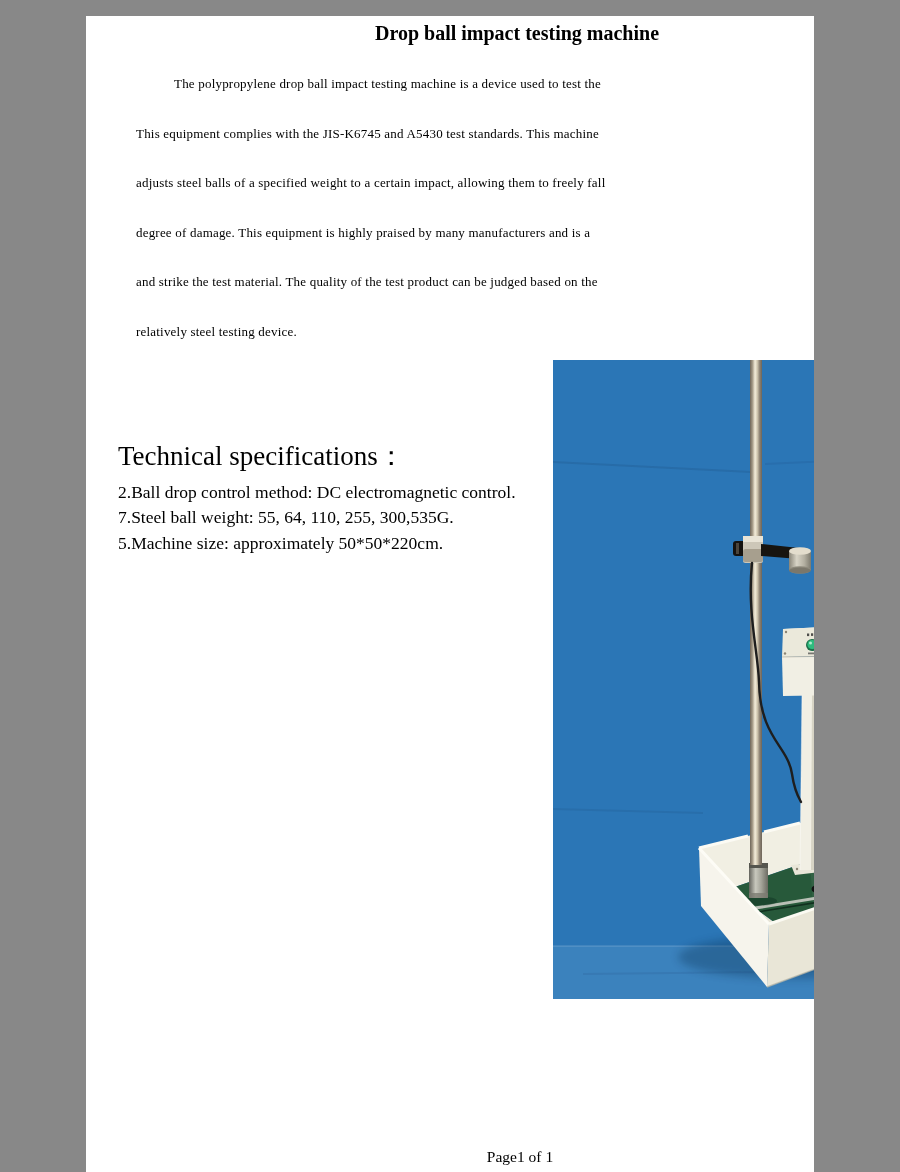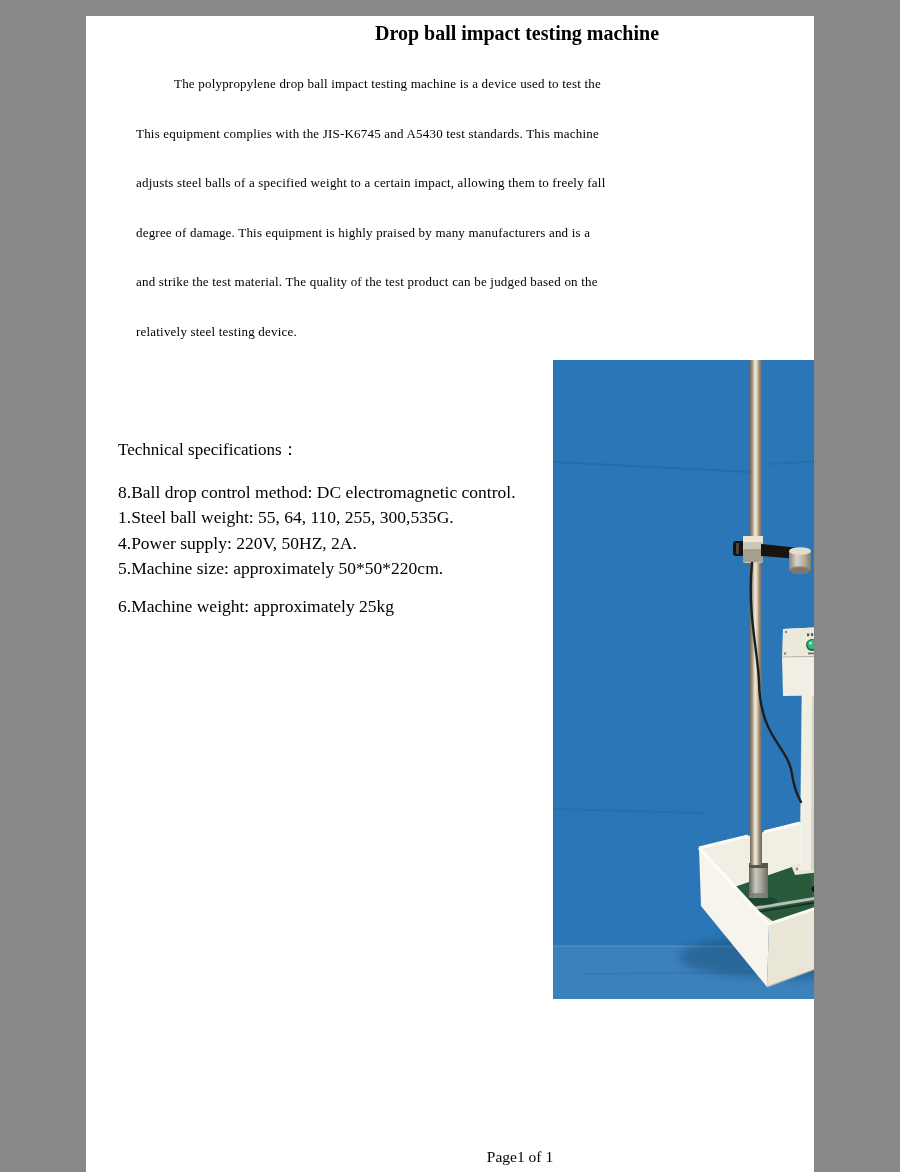--- a/index.html
+++ b/index.html
@@ -15,21 +15,21 @@
     text-align:center; font-weight:bold; font-size:20px; white-space:nowrap;
   }
   .intro {
     position:absolute; top:43px; left:50px; width:790px;
     font-size:13px; line-height:49.5px; letter-spacing:0.2px;
   }
   .intro .line { white-space:nowrap; }
   .intro .line.first { text-indent:38px; }
   .specs-heading {
     position:absolute; top:422px; left:32px;
-    font-size:17px; white-space:nowrap;
+    font-size:27px; white-space:nowrap;
   }
   .specs {
     position:absolute; top:464px; left:32px;
     font-size:17.5px; line-height:25.4px;
   }
   .specs .item { white-space:nowrap; }
   .specs .item.gap { margin-top:12px; }
   .photo {
     position:absolute; left:467px; top:344px; width:408px; height:639px;
   }
@@ -51,25 +51,23 @@
     <div class="line">This equipment complies with the JIS-K6745 and A5430 test standards. This machine</div>
     <div class="line">adjusts steel balls of a specified weight to a certain impact, allowing them to freely fall</div>
     <div class="line">degree of damage. This equipment is highly praised by many manufacturers and is a</div>
     <div class="line">and strike the test material. The quality of the test product can be judged based on the</div>
     <div class="line">relatively steel testing device.</div>
   </div>
 
   <div class="specs-heading">Technical specifications：</div>
 
   <div class="specs">
-    <div class="item">8.Ball drop control method: DC electromagnetic control.</div>
-    <div class="item">1.Steel ball weight: 55, 64, 110, 255, 300,535G.</div>
-    <div class="item">4.Power supply: 220V, 50HZ, 2A.</div>
+    <div class="item">2.Ball drop control method: DC electromagnetic control.</div>
+    <div class="item">7.Steel ball weight: 55, 64, 110, 255, 300,535G.</div>
     <div class="item">5.Machine size: approximately 50*50*220cm.</div>
-    <div class="item gap">6.Machine weight: approximately 25kg</div>
   </div>
 
   <div class="photo">
     <svg viewBox="0 0 408 639" xmlns="http://www.w3.org/2000/svg">
       <defs>
         <linearGradient id="poleG" x1="0" y1="0" x2="1" y2="0">
           <stop offset="0" stop-color="#6e6559"></stop>
           <stop offset="0.2" stop-color="#a39885"></stop>
           <stop offset="0.42" stop-color="#f4edda"></stop>
           <stop offset="0.6" stop-color="#d3c9b2"></stop>

